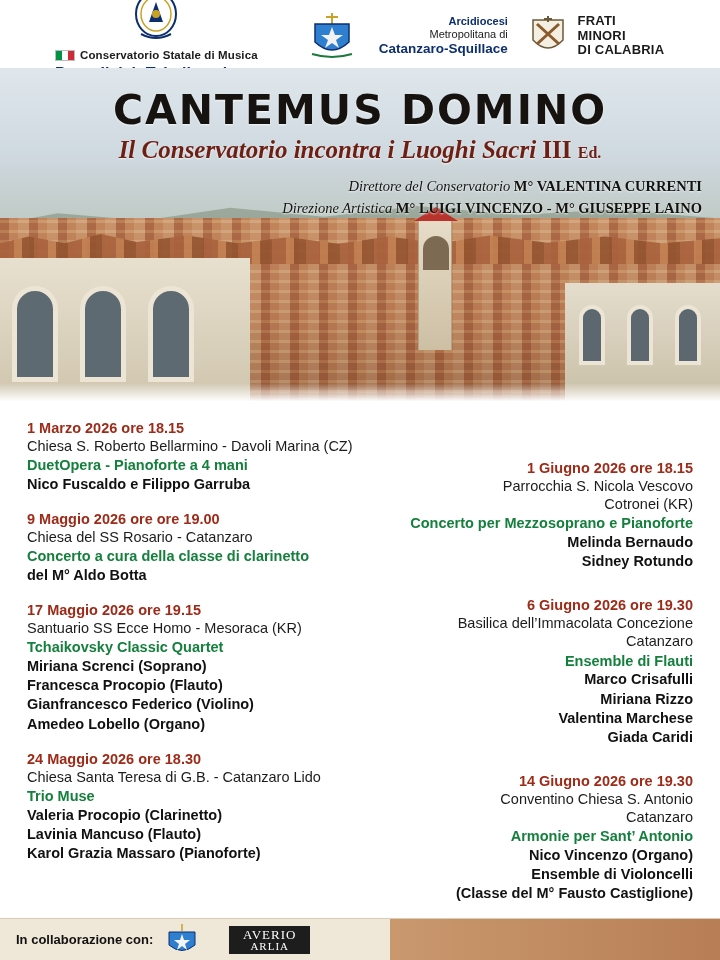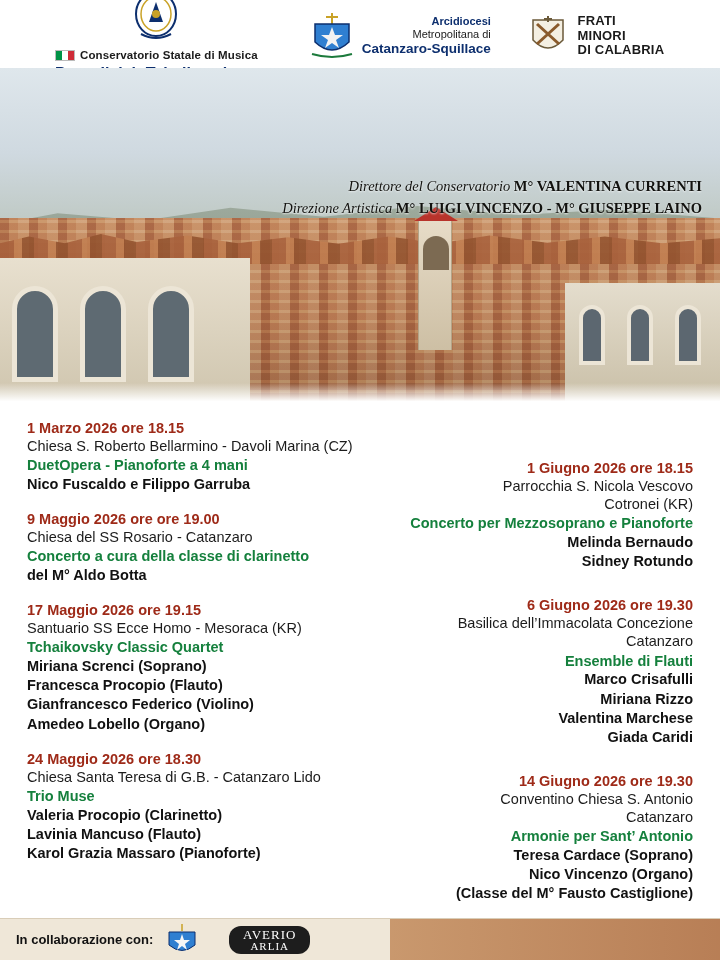--- a/index.html
+++ b/index.html
@@ -42,21 +42,21 @@
     border:.5px solid #bbb;
   }
   .cons-line2 {
     font-size:16px; color:#0d2f6e; font-weight:bold; letter-spacing:0px;
     margin-top:3px;
   }
 
   .dio-text { line-height:1.18; }
   .dio-l1 { font-size:11px; color:#0d2f6e; font-weight:bold; }
   .dio-l2 { font-size:11px; color:#1b1b1b; }
-  .dio-l3 { font-size:13.5px; color:#0d2f6e; font-weight:bold; }
+  .dio-l3 { font-size:13.5px; color:#0d2f6e; font-weight:bold;margin-left:17px; }
 
   .frati-text { line-height:1.12; font-size:13px; color:#1b1b1b; font-weight:bold; letter-spacing:.2px;}
 
   
   .hero {
     position:relative;
     height:335px;
     width:720px;
     overflow:hidden;
     background:#b8c4cc;
@@ -186,21 +186,21 @@
     display:flex; align-items:center;
     overflow:hidden;
   }
   .footer-label {
     font-size:13px; font-weight:bold; color:#111; padding-left:16px; width:165px;
   }
   .footer-logos { display:flex; align-items:center; gap:30px; flex:1; justify-content:flex-start;}
   .mini-crest { width:34px; height:36px; }
   .averio {
     background:#1d1d1d; color:#fff; font-family:"Liberation Serif", serif;
-    padding:2px 14px; text-align:center; line-height:1.0;border-radius:12px;
+    padding:2px 14px; text-align:center; line-height:1.0;
   }
   .averio .a1 { font-size:13px; letter-spacing:1px; }
   .averio .a2 { font-size:11px; letter-spacing:1px; }
   .footer-photo {
     position:absolute; right:0; bottom:0; width:330px; height:42px;
     background:linear-gradient(90deg,#c79468,#b5794f);
     opacity:.95;
   }
 </style>
 </head>
@@ -270,20 +270,28 @@
     <div class="arch a1"></div>
     <div class="arch a2"></div>
     <div class="arch a3"></div>
   </div>
   <div class="colonnade">
     <div class="win w1"></div>
     <div class="win w2"></div>
     <div class="win w3"></div>
   </div>
 
+  <div class="hero-title-wrap">
+    <div class="hero-title">CANTEMUS DOMINO</div>
+    <div class="hero-sub">
+      <span>Il Conservatorio incontra i Luoghi Sacri</span>
+      <span class="ed">III</span>
+      <span class="ed-small">Ed.</span>
+    </div>
+  </div>
 
   <div class="hero-credits">
     <div>
       <span>Direttore del Conservatorio</span>
       <b>M° VALENTINA CURRENTI</b>
     </div>
     <div>
       <span>Direzione Artistica</span>
       <b>M° LUIGI VINCENZO - M° GIUSEPPE LAINO</b>
     </div>
@@ -351,22 +359,22 @@
       <div class="ev-perf">Miriana Rizzo</div>
       <div class="ev-perf">Valentina Marchese</div>
       <div class="ev-perf">Giada Caridi</div>
     </div>
 
     <div class="event" style="margin-top:26px;">
       <div class="ev-date">14 Giugno 2026 ore 19.30</div>
       <div class="ev-venue" style="white-space:pre-line">Conventino Chiesa S. Antonio
 Catanzaro</div>
       <div class="ev-prog">Armonie per Sant’ Antonio</div>
-      <div class="ev-perf">Teresa Cardace (Soprano)</div>
       <div class="ev-perf">Nico Vincenzo (Organo)</div>
+      <div class="ev-perf">Ensemble di Violoncelli</div>
       <div class="ev-perf">(Classe del M° Fausto Castiglione)</div>
     </div>
 
   </div>
 </div>
 
 <div class="footer">
   <div class="footer-photo"></div>
   <div class="footer-label">In collaborazione con:</div>
   <div class="footer-logos">

